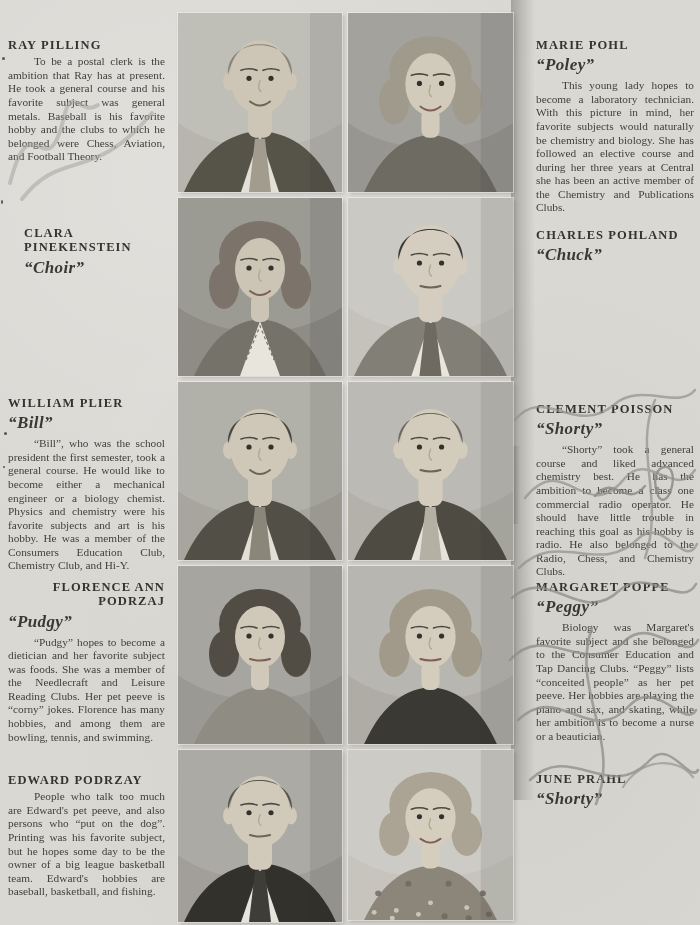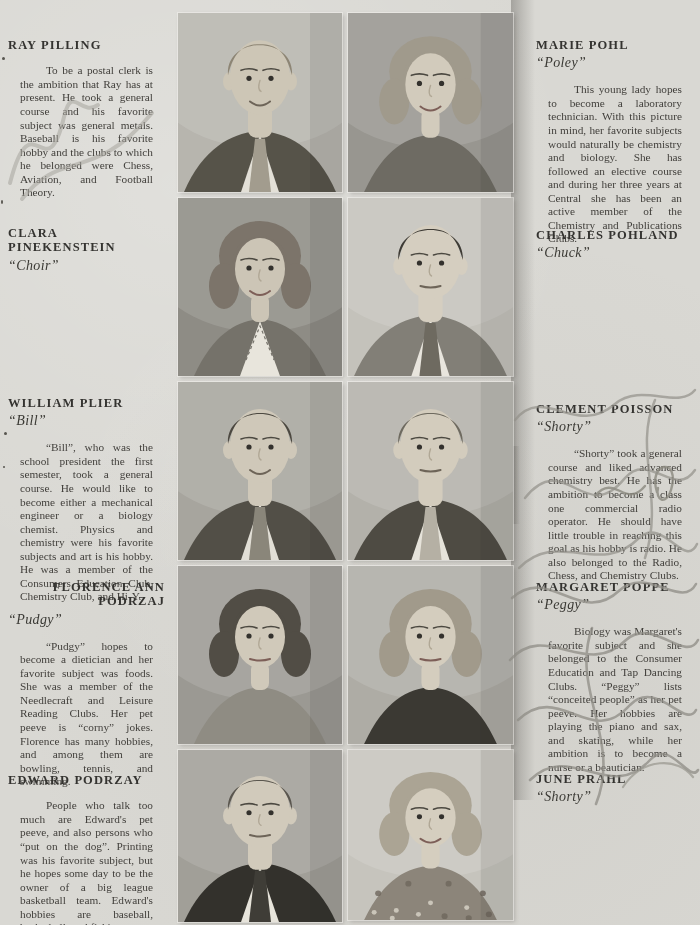--- a/index.html
+++ b/index.html
@@ -19,24 +19,24 @@
   }
   .gutter-dark{
     position:absolute;left:506px;top:446px;width:14px;height:78px;
     background:linear-gradient(to right, rgba(60,58,54,.45), rgba(60,58,54,0));
   }
   .bio{position:absolute;}
   .bio .name{
     margin:0 0 3px 0;font-size:12.5px;font-weight:bold;letter-spacing:1.1px;
     line-height:1.15;color:#343330;
   }
-  .bio .nick{margin:0 0 4px 0;font-size:14px;font-style:italic;letter-spacing:.4px;}
+  .bio .nick{margin:0 0 4px 0;font-size:17px;font-style:italic;letter-spacing:.4px;font-weight:bold;}
   .bio .nick:empty{display:none;margin:0;}
   .bio .text{
-    margin:12px;font-size:11.3px;line-height:1.2;text-align:justify;text-indent:26px;
+    margin:0;font-size:11.3px;line-height:1.2;text-align:justify;text-indent:26px;
     color:#413f3b;
   }
   .photo{
     position:absolute;background:#b5b3ad;
     box-shadow:0 0 0 1px rgba(244,243,239,.55), 2px 2px 4px rgba(70,68,64,.25);
   }
   .photo svg{display:block;}
   .sig{position:absolute;pointer-events:none;}
   .speck{position:absolute;background:#57554f;border-radius:50%;}
 </style>
@@ -283,21 +283,21 @@
     <rect x="132" y="0" width="32" height="178" fill="rgba(40,38,35,0.10)"></rect>
   </svg>
     </div>
 
   <section class="bio" style="left:8px;top:38px;width:157px">
     <h2 class="name">RAY PILLING</h2>
 
     <p class="text">To be a postal clerk is the ambition that Ray has at present.  He took a general course and his favorite subject was general metals.  Baseball is his favorite hobby and the clubs to which he belonged were Chess, Aviation, and Football Theory.</p>
   </section>
 
-  <section class="bio" style="left:8px;top:226px;width:157px">
+  <section class="bio" style="left:24px;top:226px;width:157px">
     <h2 class="name">CLARA PINEKENSTEIN</h2>
     <p class="nick">“Choir”</p>
   </section>
 
   <section class="bio" style="left:8px;top:396px;width:157px">
     <h2 class="name">WILLIAM PLIER</h2>
     <p class="nick">“Bill”</p>
     <p class="text">“Bill”, who was the school president the first semester, took a general course.  He would like to become either a mechanical engineer or a biology chemist.  Physics and chemistry were his favorite subjects and art is his hobby.  He was a member of the Consumers Education Club, Chemistry Club, and Hi-Y.</p>
   </section>
 

